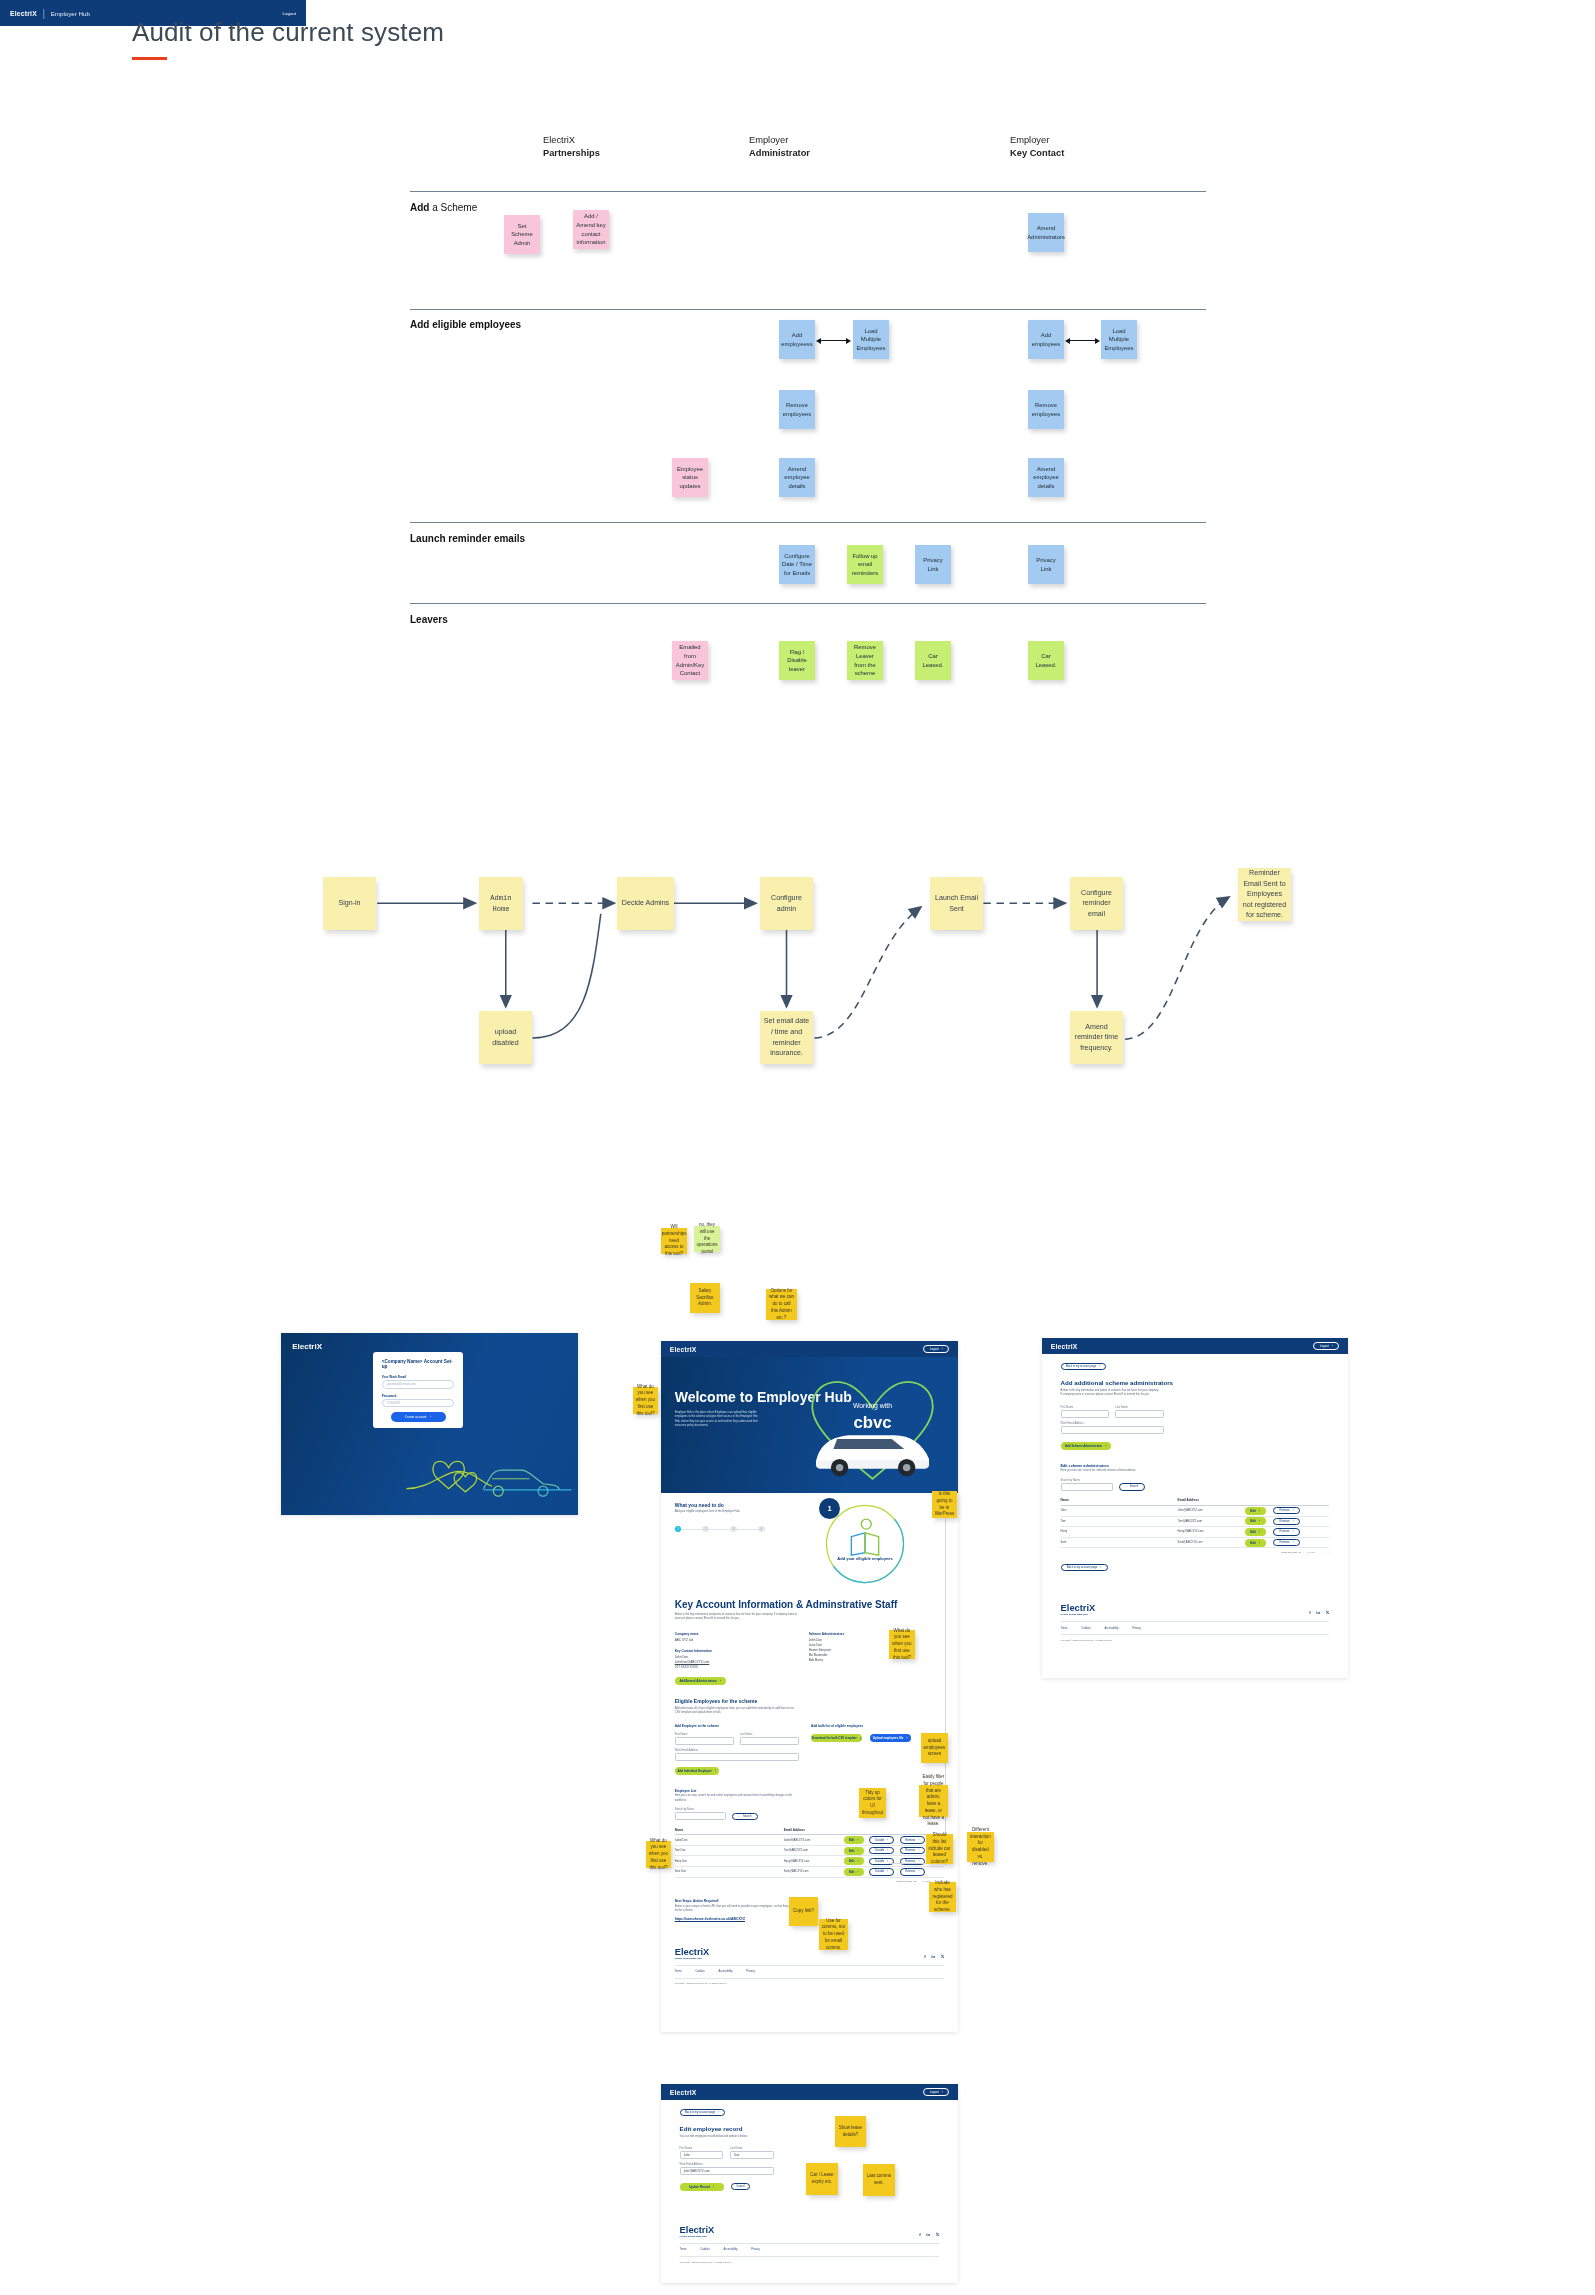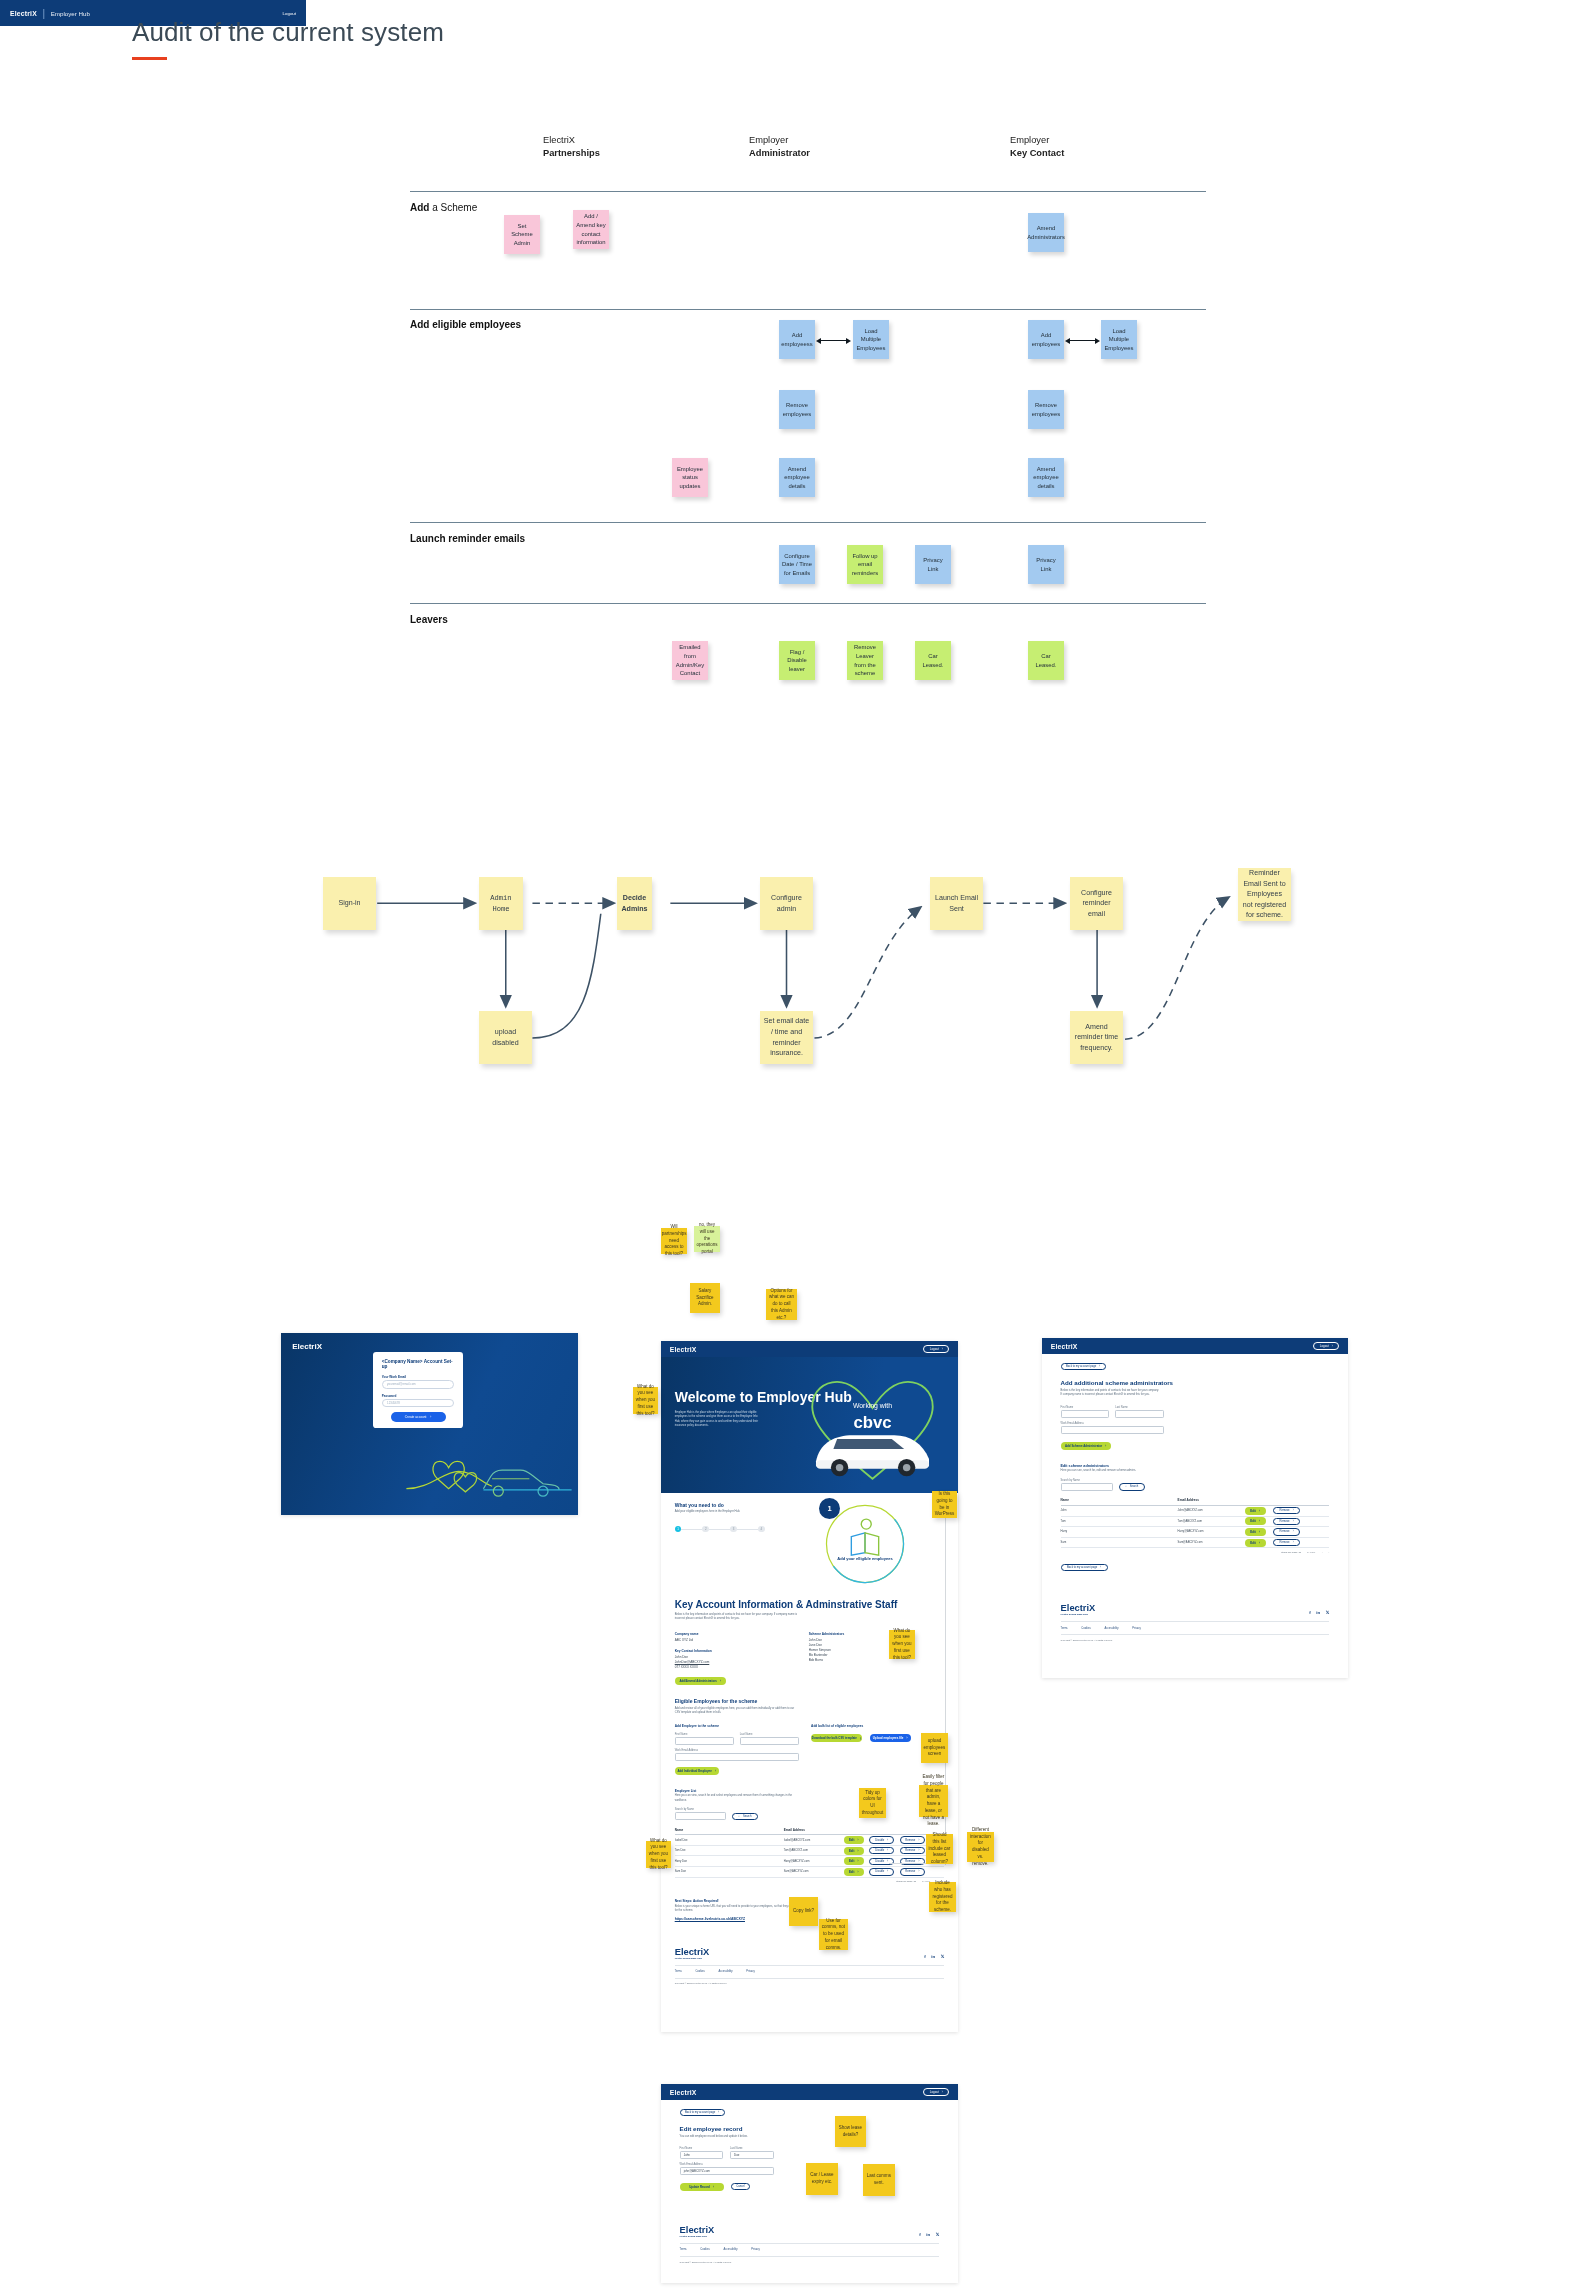--- a/index.html
+++ b/index.html
@@ -232,21 +232,21 @@
     <line x1="1265" y1="156" x2="1265" y2="278" stroke="#3d5266" stroke-width="2.5" marker-end="url(#ah)"></line>
     <path d="M1310,330 C1390,326 1400,180 1480,120" stroke="#3d5266" stroke-width="2.5" stroke-dasharray="12 9" fill="none" marker-end="url(#ah)"></path>
     <line x1="1582" y1="113" x2="1712" y2="113" stroke="#3d5266" stroke-width="2.5" stroke-dasharray="12 9" marker-end="url(#ah)"></line>
     <line x1="1765" y1="156" x2="1765" y2="278" stroke="#3d5266" stroke-width="2.5" marker-end="url(#ah)"></line>
     <path d="M1810,332 C1890,328 1900,150 1976,104" stroke="#3d5266" stroke-width="2.5" stroke-dasharray="12 9" fill="none" marker-end="url(#ah)"></path>
   </svg>
   <div id="flow-nodes">
       <div class="fnote" style="left: 323px; top: 44px; width: 53px; height: 53px;">Sign-in</div>
       <div class="fnote" style="left: 479px; top: 44px; width: 44px; height: 53px; font-family: Liberation Mono, monospace;">Admin Home</div>
       <div class="fnote" style="left: 479px; top: 178px; width: 53px; height: 53px;">upload disabled</div>
-      <div class="fnote" style="left: 617px; top: 44px; width: 35px; height: 53px; font-weight: bold;">Decide Admins</div>
+      <div class="fnote" style="left: 617px; top: 44px; width: 57px; height: 53px;">Decide Admins</div>
       <div class="fnote" style="left: 760px; top: 44px; width: 53px; height: 53px;">Configure admin</div>
       <div class="fnote" style="left: 760px; top: 178px; width: 53px; height: 53px;">Set email date / time and reminder insurance.</div>
       <div class="fnote" style="left: 930px; top: 44px; width: 53px; height: 53px;">Launch Email Sent</div>
       <div class="fnote" style="left: 1070px; top: 44px; width: 53px; height: 53px;">Configure reminder email</div>
       <div class="fnote" style="left: 1070px; top: 178px; width: 53px; height: 53px;">Amend reminder time frequency.</div>
       <div class="fnote" style="left: 1238px; top: 35px; width: 53px; height: 53px;">Reminder Email Sent to Employees not registered for scheme.</div>
     </div>
 </div>
 
 <div class="mock" id="mock-login">

